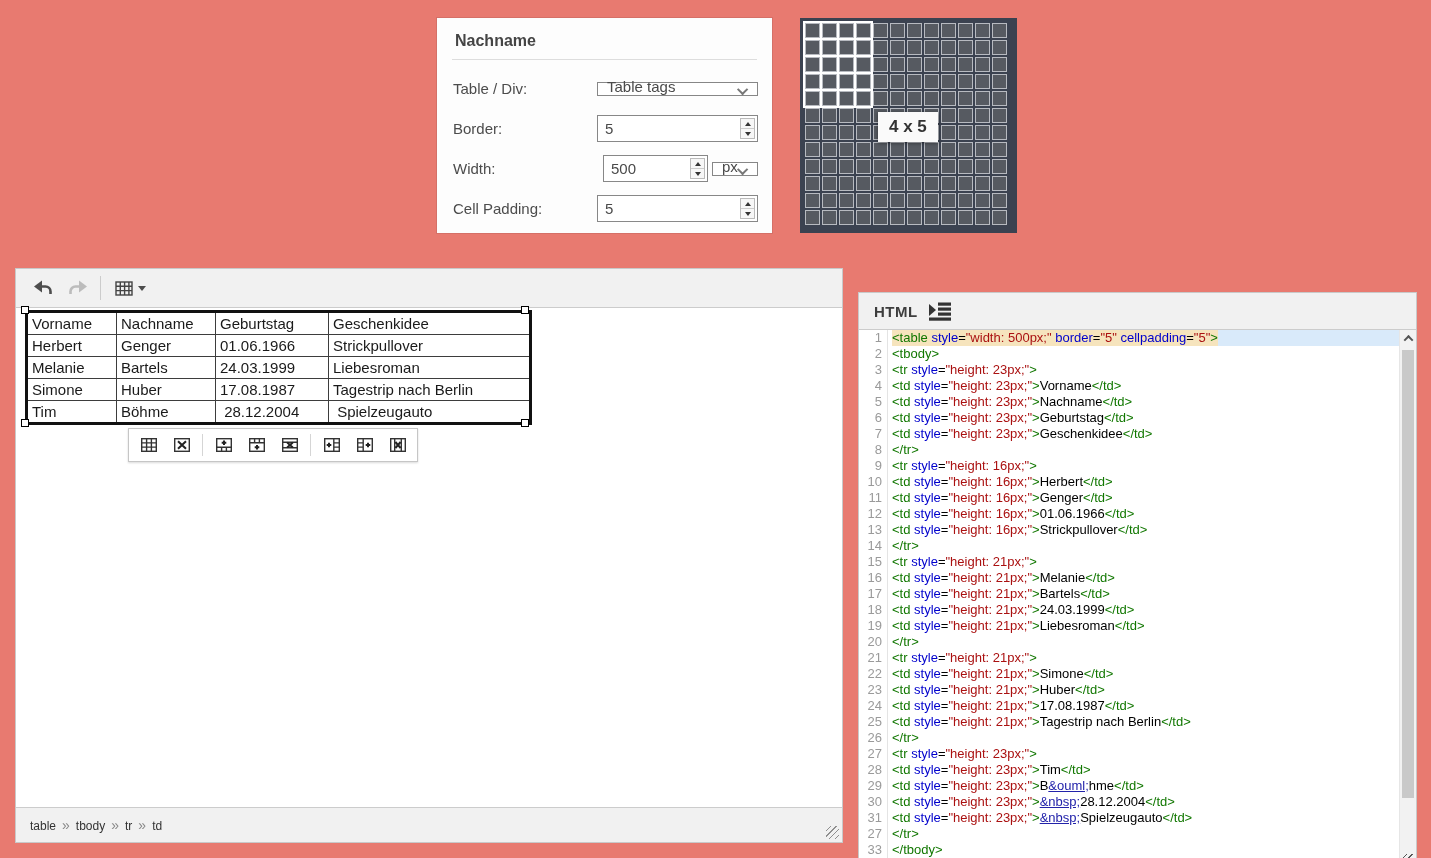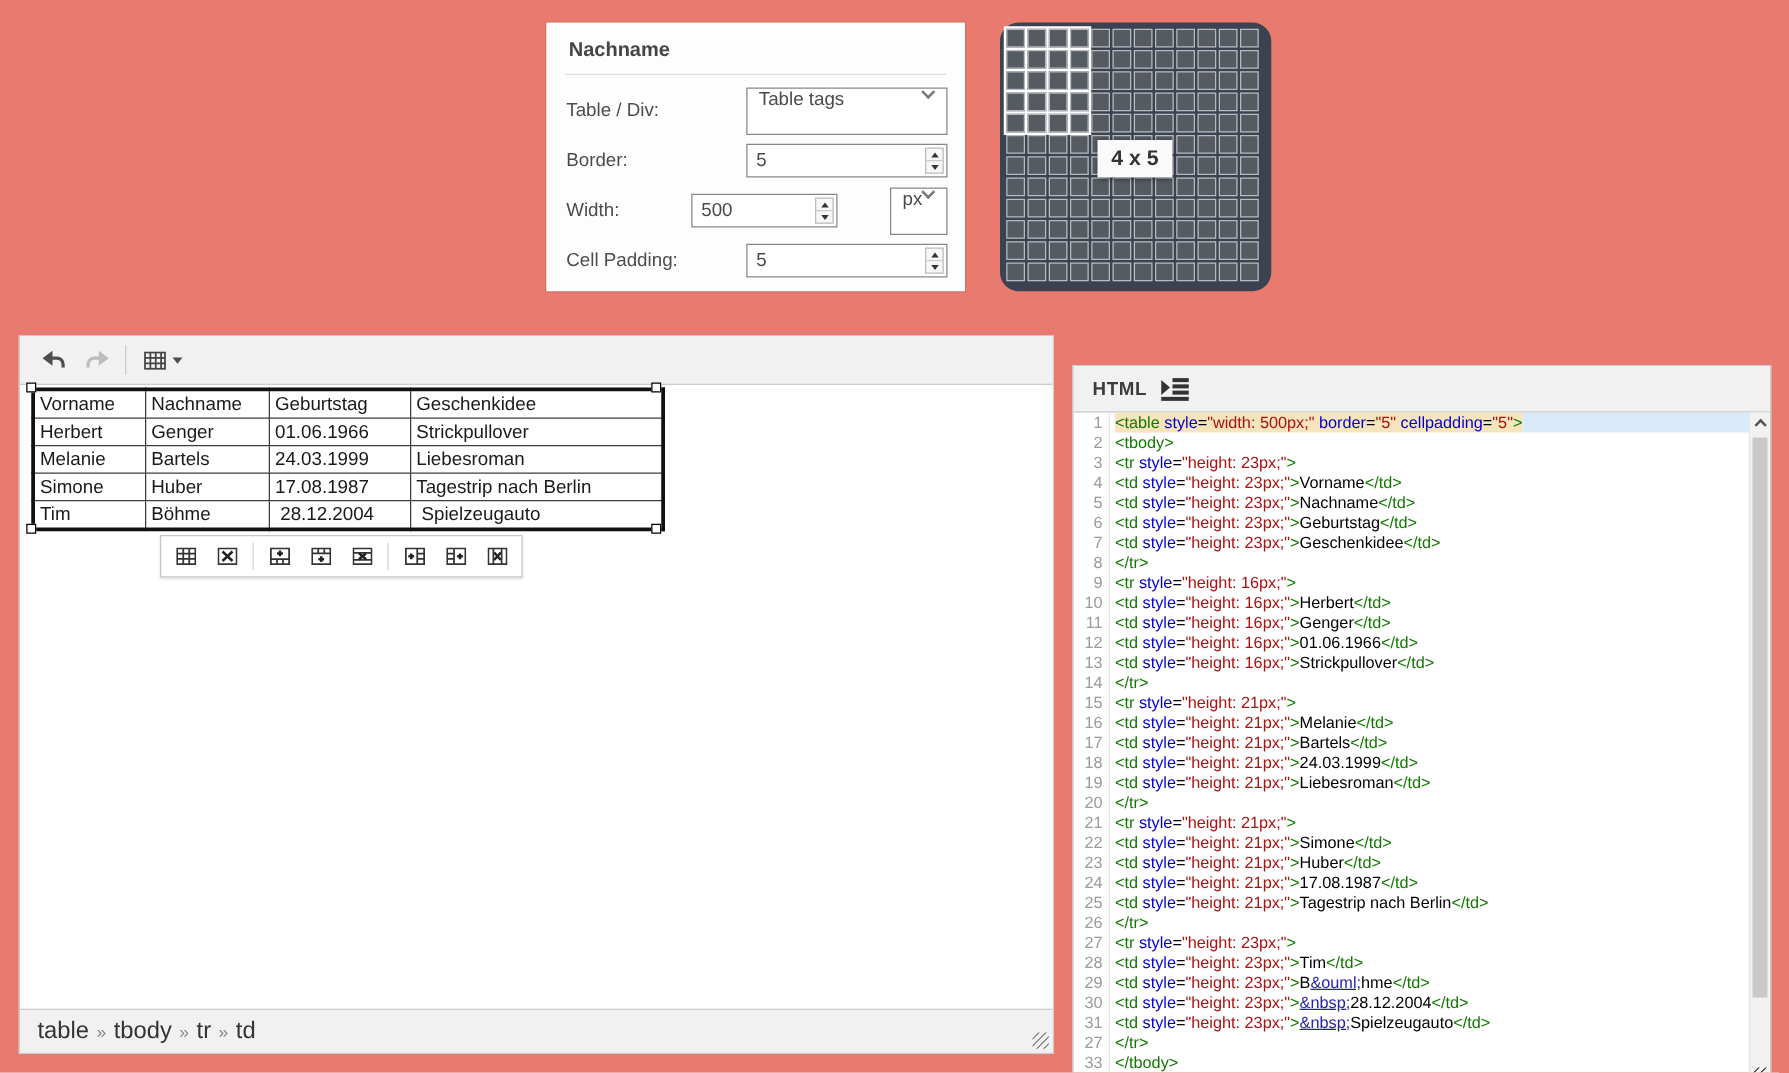--- a/index.html
+++ b/index.html
@@ -6,35 +6,35 @@
   body { font-family: "Liberation Sans", sans-serif; }
   .stage { position: relative; width: 1431px; height: 858px; background: #e87a70; overflow: hidden; }
 
   
   .settings-panel { position: absolute; left: 437px; top: 18px; width: 335px; height: 215px; background: #fdfdfd; box-shadow: 0 0 0 1px rgba(0,0,0,0.08); }
   .settings-title { font-size: 16px; font-weight: bold; color: #454545; padding: 14px 18px 9px 18px; }
   .settings-divider { border-top: 1px solid #ddd; margin: 0 15px; }
   .settings-rows { padding: 15px 14px 0 16px; }
   .s-row { display: flex; align-items: center; height: 27px; margin-bottom: 13px; }
   .s-label { flex: 1; font-size: 15px; color: #4c4c4c; }
-  .ctrl-select { width: 161px; height: 38px; border: 1px solid #878787; background: #fff; display: flex; align-items: flex-start; padding: 0 9px; font-size: 15px; color: #4a4a4a; cursor: default; margin-left: 28px; }
+  .ctrl-select { width: 161px; height: 14px; border: 1px solid #878787; background: #fff; display: flex; align-items: flex-end; padding: 0 9px; font-size: 15px; color: #4a4a4a; cursor: default; }
   .ctrl-select .sel-text { flex: 1; }
   .chev { width: 8px; height: 8px; border-left: 2px solid #777; border-bottom: 2px solid #777; transform: rotate(-45deg) translateY(-2px); }
   .num-wrap { position: relative; width: 161px; height: 27px; }
-  .num-wrap.small { width: 117px; margin-right: 14px; }
+  .num-wrap.small { width: 105px; margin-right: 4px; }
   .num-wrap input { width: 100%; height: 100%; border: 1px solid #878787; font-family: "Liberation Sans", sans-serif; font-size: 15px; color: #4a4a4a; padding: 0 20px 0 7px; }
   .spinner { position: absolute; right: 3px; top: 3px; width: 15px; height: 21px; border: 1px solid #bbb; background: #f7f7f7; display: flex; flex-direction: column; }
   .spin-btn { flex: 1; display: flex; align-items: center; justify-content: center; cursor: default; }
   .spin-btn + .spin-btn { border-top: 1px solid #ccc; }
   .tri-up { width: 0; height: 0; border-left: 3px solid transparent; border-right: 3px solid transparent; border-bottom: 4px solid #333; }
   .tri-down { width: 0; height: 0; border-left: 3px solid transparent; border-right: 3px solid transparent; border-top: 4px solid #333; }
   .unit-select { width: 46px; }
 
   
-  .grid-panel { position: absolute; left: 800px; top: 18px; width: 217px; height: 215px; background: #3b4250; padding: 5px; border-radius: 15px; }
+  .grid-panel { position: absolute; left: 800px; top: 18px; width: 217px; height: 215px; background: #3b4250; padding: 5px; }
   .grid-cells { position: relative; display: grid; grid-template-columns: repeat(12, 15px); grid-auto-rows: 15px; gap: 2px; }
   .sel-overlay { position: absolute; left: -2px; top: -2px; background: #fff; z-index: 0; }
   .gcell { position: relative; z-index: 1; background: #565a61; border: 1px solid #b7bac0; }
   .size-label { position: absolute; left: 78px; top: 94px; background: #fafafa; color: #333; font-size: 17px; font-weight: bold; padding: 5px 11px; box-shadow: 0 1px 4px rgba(0,0,0,0.45); z-index: 2; }
 
   
   .editor-panel { position: absolute; left: 15px; top: 268px; width: 828px; height: 575px; background: #fff; border: 1px solid #c9c9c9; }
   .editor-toolbar { height: 39px; background: #f1f1f1; border-bottom: 1px solid #ccc; display: flex; align-items: center; padding-left: 10px; }
   .tb-btn { width: 34px; height: 30px; display: flex; align-items: center; justify-content: center; cursor: pointer; }
   .tb-sep { width: 1px; height: 24px; background: #ccc; margin: 0 6px; }
@@ -45,21 +45,21 @@
   .wys-table td { border: 1px solid #3d3d3d; font-size: 15px; color: #1a1a1a; padding: 2px 4px; height: 21px; white-space: pre; overflow: hidden; }
   .handle { position: absolute; width: 8px; height: 8px; background: #fff; border: 1px solid #000; z-index: 3; }
 
   .ctx-toolbar { position: absolute; left: 112px; top: 120px; height: 34px; background: #fff; border: 1px solid #c6c6c6; box-shadow: 0 1px 2px rgba(0,0,0,0.15); display: flex; align-items: center; padding: 0 3px; z-index: 2; }
   .ctx-btn { width: 33px; height: 30px; display: flex; align-items: center; justify-content: center; cursor: pointer; }
   .ctx-sep { width: 1px; height: 22px; background: #d5d5d5; margin: 0 4px; }
   .ico { stroke: #333; fill: none; stroke-width: 1.4; }
   .ico-bold { stroke: #222; stroke-width: 2; }
 
   .editor-statusbar { position: absolute; left: 0; right: 0; bottom: 0; height: 35px; background: #f1f1f1; border-top: 1px solid #ccc; display: flex; align-items: center; padding: 0 14px; }
-  .path-item { font-size: 19px; color: #333; cursor: pointer; }
+  .path-item { font-size: 12px; color: #333; cursor: pointer; }
   .path-sep { font-size: 14px; color: #888; margin: 0 6px; }
   .grip { position: absolute; right: 3px; bottom: 3px; width: 13px; height: 13px; background: repeating-linear-gradient(135deg, transparent 0 3px, #8f8f8f 3px 4px); cursor: se-resize; }
 
   
   .html-panel { position: absolute; left: 858px; top: 268px; width: 559px; height: 577px; background: #fff; border: 1px solid #c9c9c9; overflow: hidden; margin-top: 24px; }
   .html-header { height: 37px; background: #f1f1f1; border-bottom: 1px solid #ccc; display: flex; align-items: center; padding-left: 15px; }
   .html-title { font-size: 15px; font-weight: bold; color: #3d3d3d; letter-spacing: 0.5px; margin-right: 10px; }
   .code-area { position: relative; height: 538px; display: flex; overflow: hidden; font-size: 13px; }
   .gutter { width: 29px; flex: none; text-align: right; padding-right: 5px; border-right: 1px solid #e4e4e4; }
   .gutter .gut-num { height: 16px; line-height: 16px; color: #9a9a9a; cursor: pointer; }

